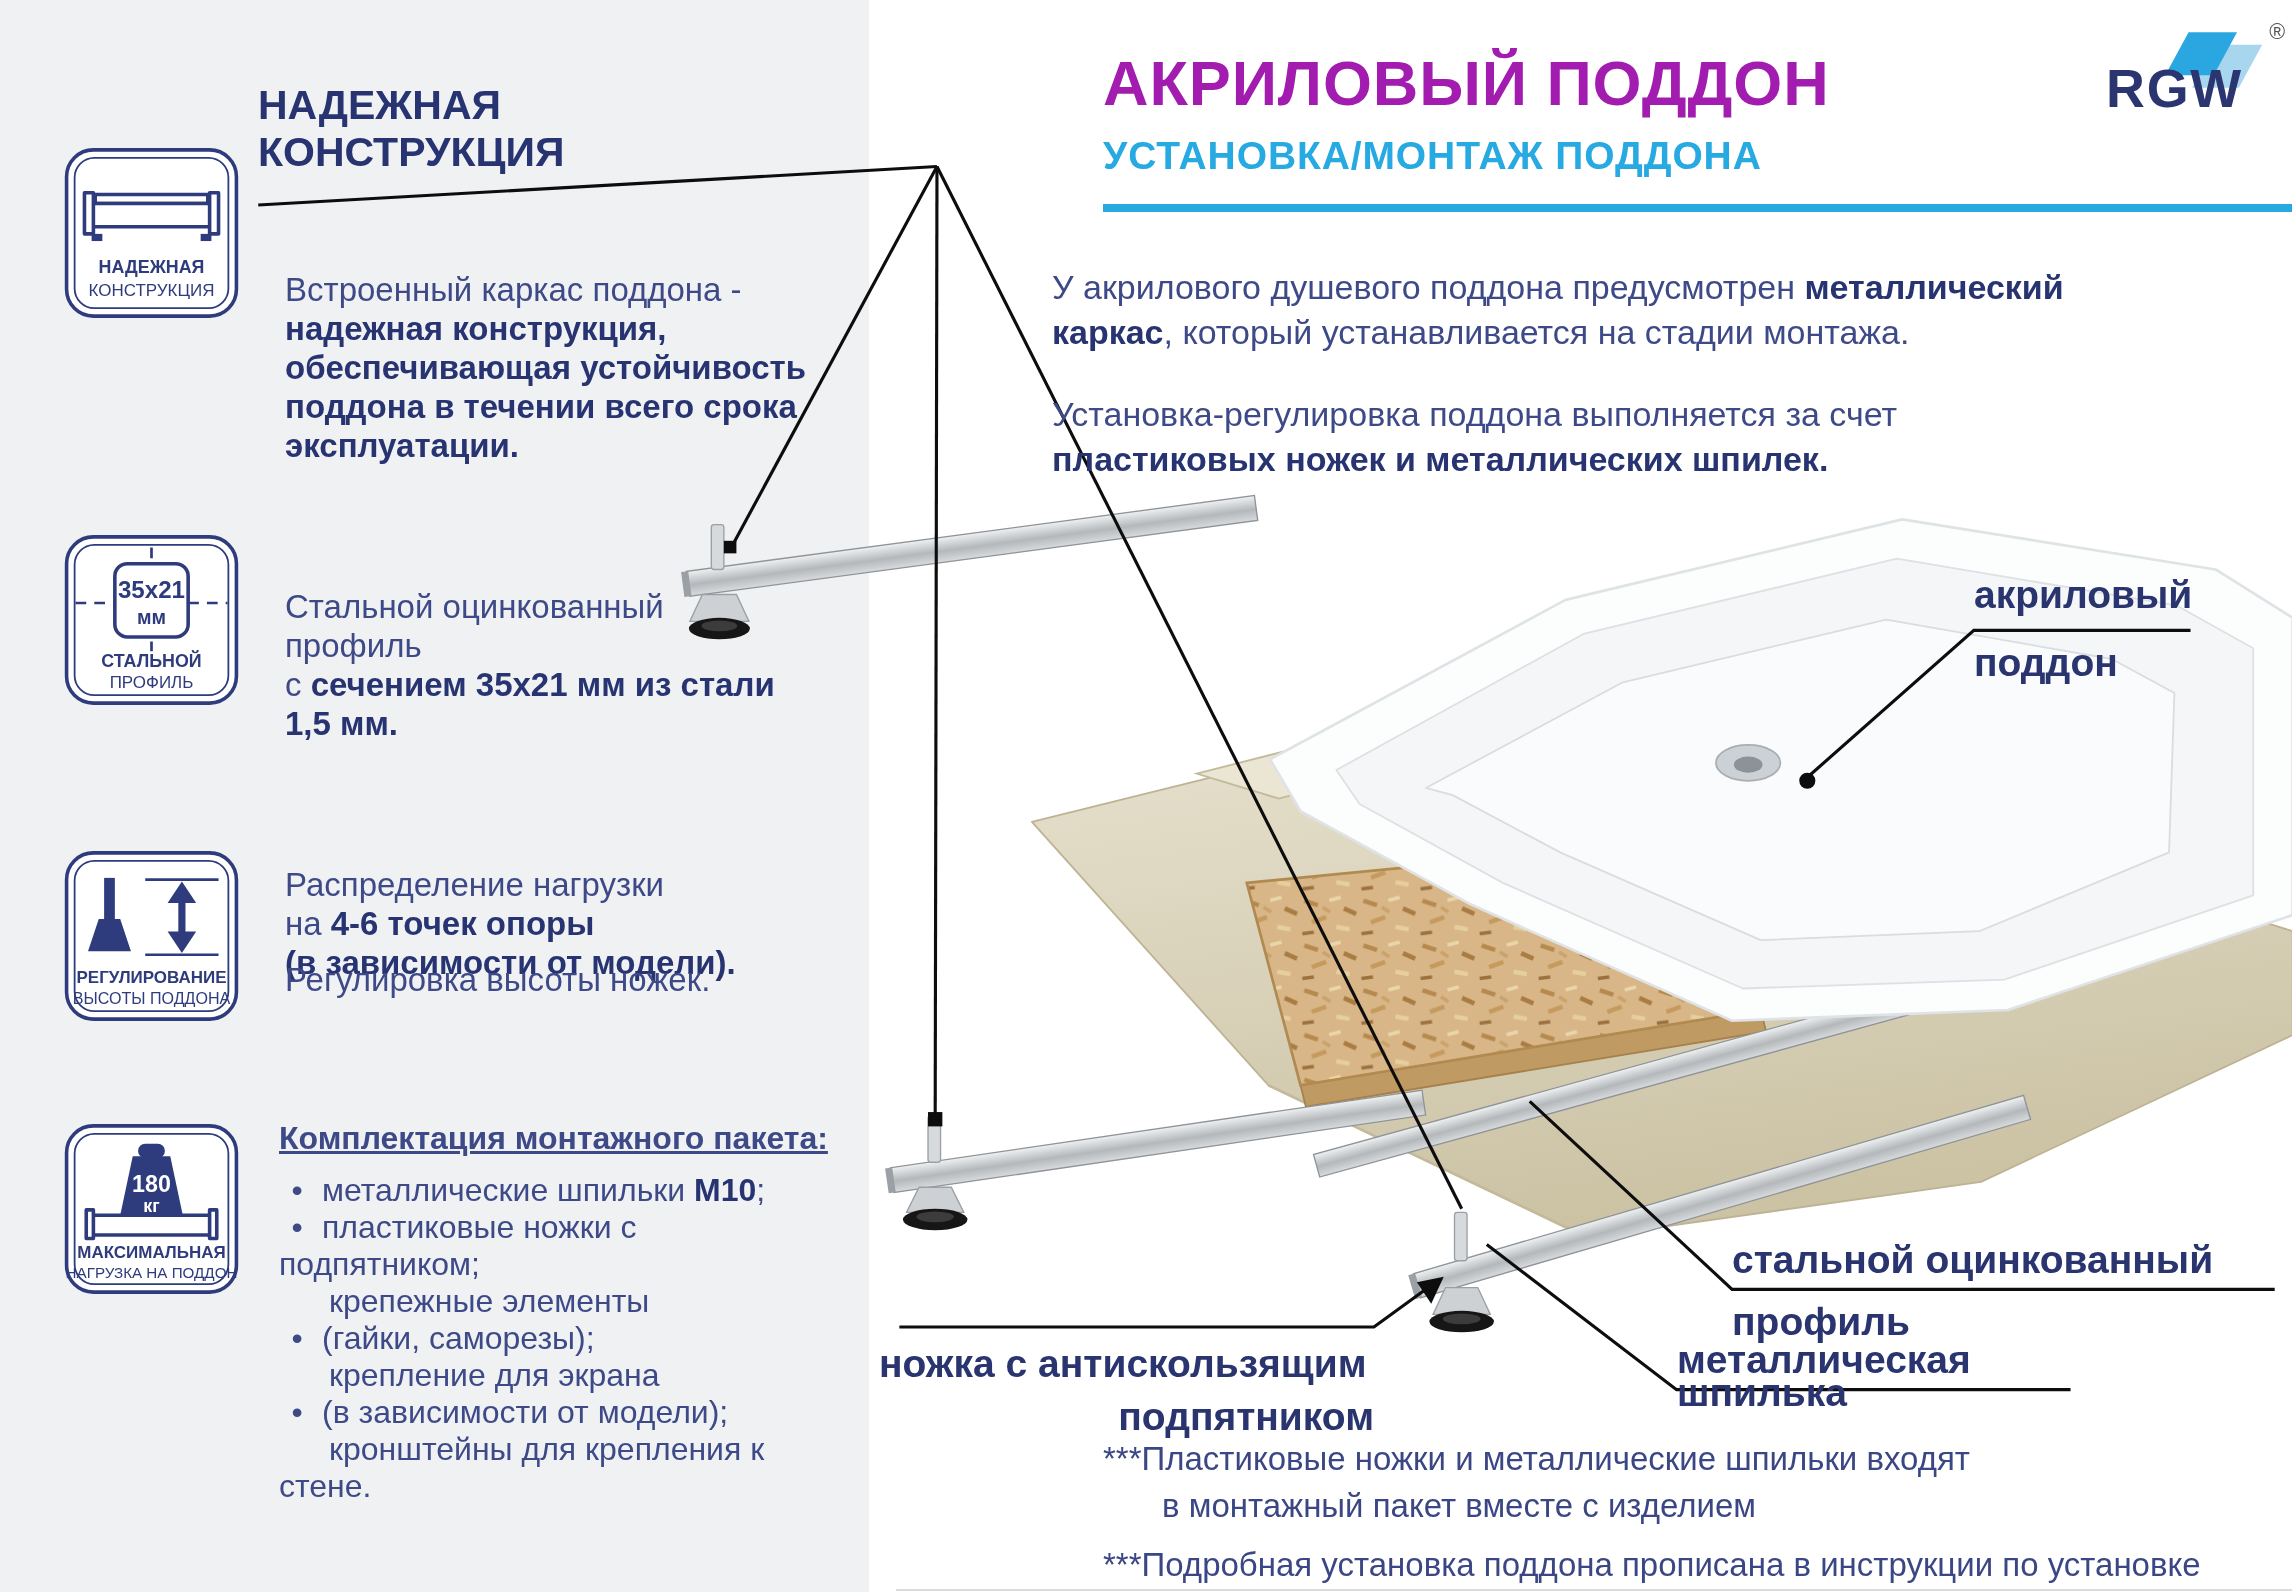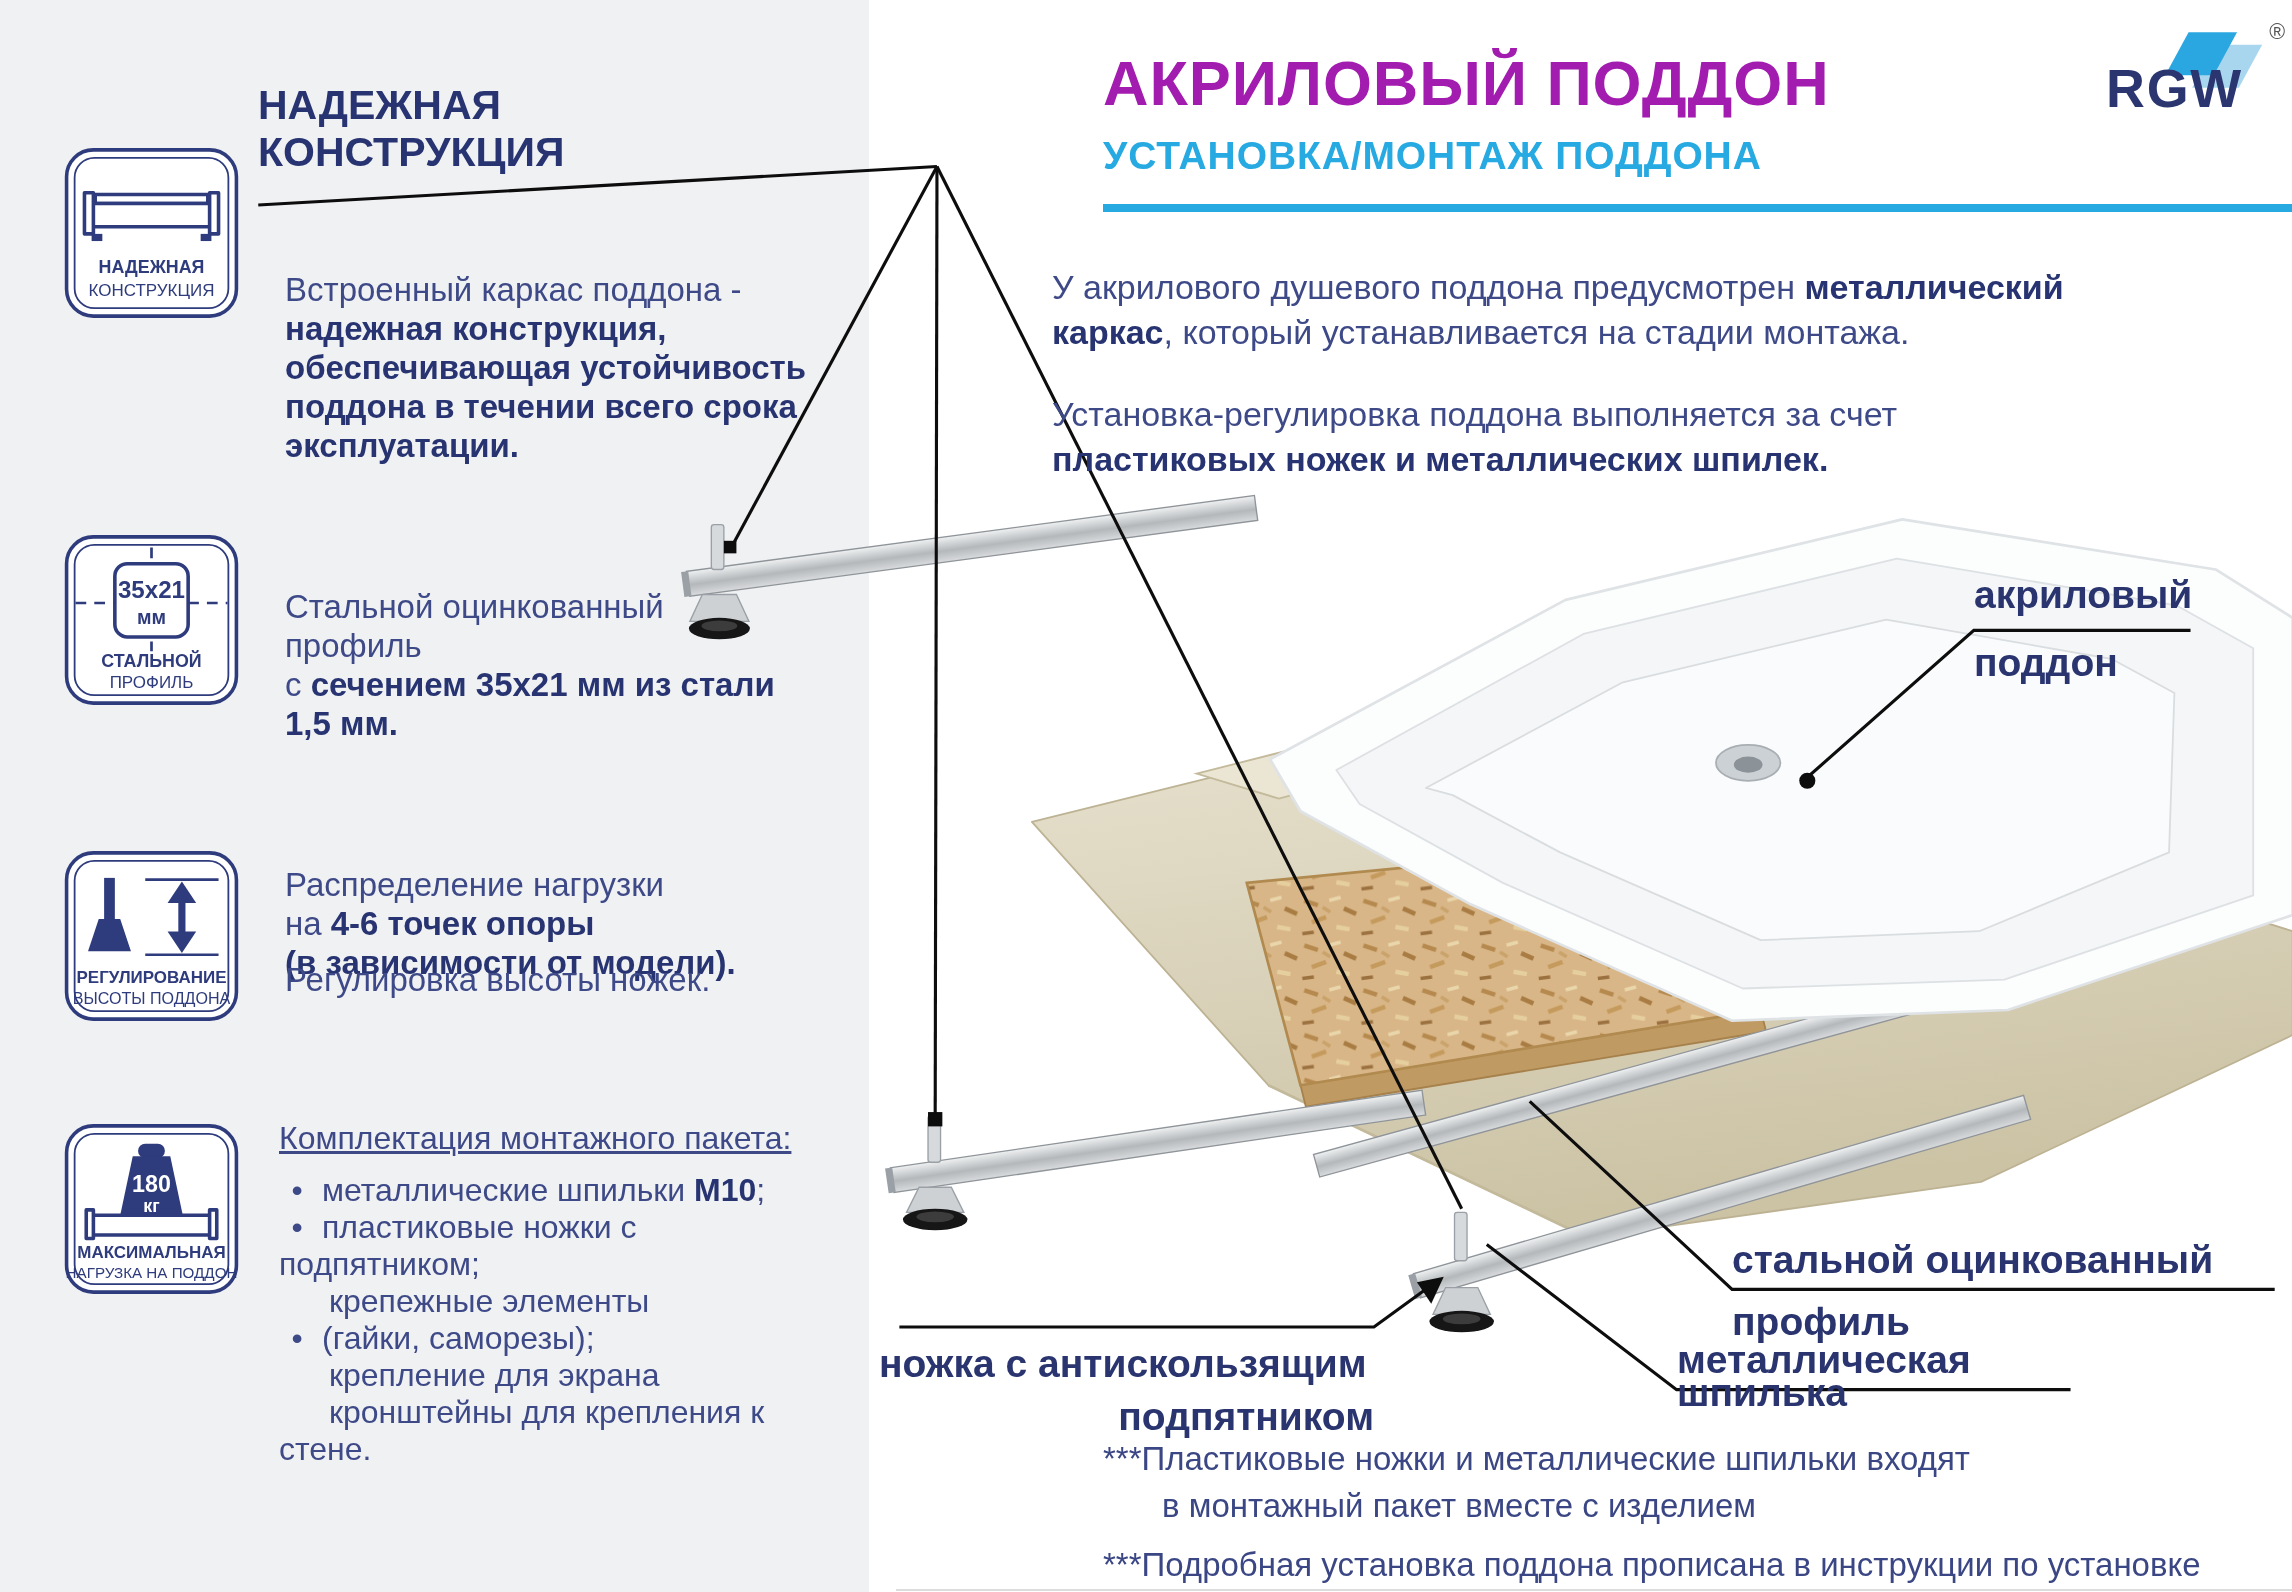--- a/index.html
+++ b/index.html
@@ -18,21 +18,21 @@
   .ic-lab-b{font:700 20px "Liberation Sans",sans-serif;fill:#2e3b7c;text-anchor:middle;}
   .ic-lab-r{font:400 19px "Liberation Sans",sans-serif;fill:#2e3b7c;text-anchor:middle;}
   .ic-val{font:700 27px "Liberation Sans",sans-serif;fill:#2e3b7c;text-anchor:middle;}
   .ic-val2{font:700 22px "Liberation Sans",sans-serif;fill:#2e3b7c;text-anchor:middle;}
   .ic-white{font:700 26px "Liberation Sans",sans-serif;fill:#ffffff;text-anchor:middle;}
   .ic-white2{font:700 20px "Liberation Sans",sans-serif;fill:#ffffff;text-anchor:middle;}
   .sb-heading{left:258px;top:82px;font-size:41px;line-height:47px;font-weight:800;color:#273471;}
   .sb-p{font-size:33px;line-height:39px;}
   .callout-label{position:absolute;font-weight:700;font-size:39px;color:#2a356f;white-space:nowrap;}
   #list{position:absolute;left:279px;top:1118px;width:591px;font-size:32px;line-height:37px;color:#3e4a88;}
-  #list .title{text-decoration:underline;margin-bottom:12.5px;line-height:41px;}
+  #list .title{text-decoration:underline;margin-bottom:12.5px;line-height:41px;font-weight:bold;}
   .li{position:relative;padding-left:43px;}
   .li.bl::before{content:"\2022";position:absolute;left:12.5px;color:#3e4a88;}
   .li.ind{padding-left:50px;}
   .li.flat{padding-left:0;}
   #main-title{left:1103px;top:47px;font-size:63px;font-weight:800;letter-spacing:0.9px;color:#a21caf;white-space:nowrap;}
   #main-subtitle{left:1103px;top:134px;font-size:39px;font-weight:600;letter-spacing:0.9px;color:#27a9e1;white-space:nowrap;}
   #subtitle-rule{left:1103px;top:204px;width:1189px;height:8px;background:#27a9e1;}
   .intro{left:1052px;width:1173px;font-size:34px;line-height:45px;}
   .fnote{position:absolute;font-size:33px;color:#3b4784;white-space:nowrap;}
   #bottom-rule{left:896px;top:1589px;width:1397px;height:1.8px;background:#dcdcdc;}
@@ -222,20 +222,21 @@
   <div class="txt sb-p rg" style="left:285px;top:960px;width:580px">Регулировка высоты ножек.</div>
 
   <div id="list">
     <div class="title">Комплектация монтажного пакета:</div>
     <div class="li bl"><span class="rg">металлические шпильки </span><span class="bd">М10</span><span class="rg">;</span></div>
     <div class="li bl">пластиковые ножки с</div>
     <div class="li flat">подпятником;</div>
     <div class="li ind">крепежные элементы</div>
     <div class="li bl">(гайки, саморезы);</div>
     <div class="li ind">крепление для экрана</div>
+    <div class="li bl">(в зависимости от модели);</div>
     <div class="li ind">кронштейны для крепления к</div>
     <div class="li flat">стене.</div>
   </div>
 
   <div class="abs" id="main-title">АКРИЛОВЫЙ ПОДДОН</div>
   <div class="abs" id="main-subtitle">УСТАНОВКА/МОНТАЖ ПОДДОНА</div>
   <div class="abs" id="subtitle-rule"></div>
 
   <svg class="abs" style="left:2106px;top:16px" width="184" height="97" viewBox="0 0 205 108">
     <polygon points="96,80 122,32 174,32 148,80" fill="#a9d6ef"></polygon>

